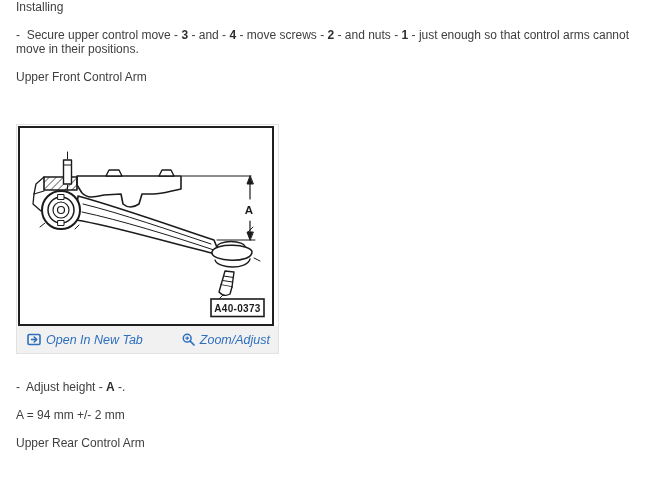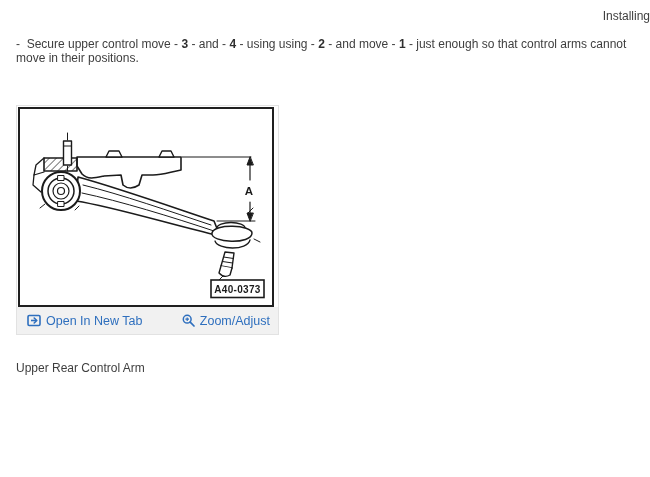--- a/index.html
+++ b/index.html
@@ -8,21 +8,21 @@
     font-size:12px;
     color:#3e3e3e;
     width:650px;height:477px;overflow:hidden;
   }
   .page{padding:0 0 0 16px;}
   .page p{
     margin:0 0 14px 0;
     line-height:14px;
     white-space:pre-wrap;
   }
-  .page p.first{margin-top:9px;text-align:right;}
+  .page p.first{margin-top:0;}
   .num{font-weight:bold;color:#2f2f2f;}
   
   .figure{
     width:263px;
     margin:40px 0 26px 0;
     border:1px solid #e2e2e2;
     background:#fff;
     box-sizing:border-box;
   }
   .imgbox{
@@ -34,41 +34,43 @@
     margin:1px 0 0 1px;
   }
   .linkbar{
     height:27px;
     background:#f1f1f1;
     display:flex;
     align-items:center;
     justify-content:space-between;
     padding:0 8px 0 10px;
     box-sizing:border-box;
+    font-style:italic;
   }
   .link{
     display:flex;align-items:center;gap:5px;
     color:#2e6fbe;
     font-size:12.5px;
     text-decoration:none;
     cursor:pointer;
     white-space:nowrap;
   }
   .link svg{display:block;}
 </style>
 </head>
 <body>
 
 <div class="page">
 
   <p class="first">Installing</p>
 
 
-  <p><span>-  Secure upper control move - </span><span class="num">3</span><span> - and - </span><span class="num">4</span><span> - using using - </span><span class="num">2</span><span> - and move - </span><span class="num">1</span><span> - just enough so that control arms cannot move in their positions.</span></p>
+  <p><span>-  Secure upper control move - </span><span class="num">3</span><span> - and - </span><span class="num">4</span><span> - move screws - </span><span class="num">2</span><span> - and nuts - </span><span class="num">1</span><span> - just enough so that control arms cannot move in their positions.</span></p>
 
+  <p>Upper Front Control Arm</p>
 
   <div class="figure">
     <div class="imgbox">
       <svg width="252" height="196" viewBox="0 0 252 196">
         <defs>
           <pattern id="hatch" width="5" height="5" patternUnits="userSpaceOnUse" patternTransform="rotate(45)">
             <line x1="0" y1="0" x2="0" y2="5" stroke="#1b1b1b" stroke-width="1.2"></line>
           </pattern>
         </defs>
         <g stroke="#1b1b1b" fill="none" stroke-linecap="round" stroke-linejoin="round">
@@ -141,17 +143,19 @@
             <circle cx="5.2" cy="5.2" r="3.9" fill="none" stroke="#2e6fbe" stroke-width="1.5"></circle>
             <line x1="8.2" y1="8.2" x2="12" y2="12" stroke="#2e6fbe" stroke-width="1.7" stroke-linecap="round"></line>
             <path d="M5.2,3.4 V7 M3.4,5.2 H7" stroke="#2e6fbe" stroke-width="1.2"></path>
           </svg>
         </span>
         <span>Zoom/Adjust</span>
       </a>
     </div>
   </div>
 
+  <p><span>-  Adjust height - </span><span class="num">A</span><span> -.</span></p>
 
+  <p>A = 94 mm +/- 2 mm</p>
 
   <p>Upper Rear Control Arm</p>
 
 </div>
 
 </body></html>

